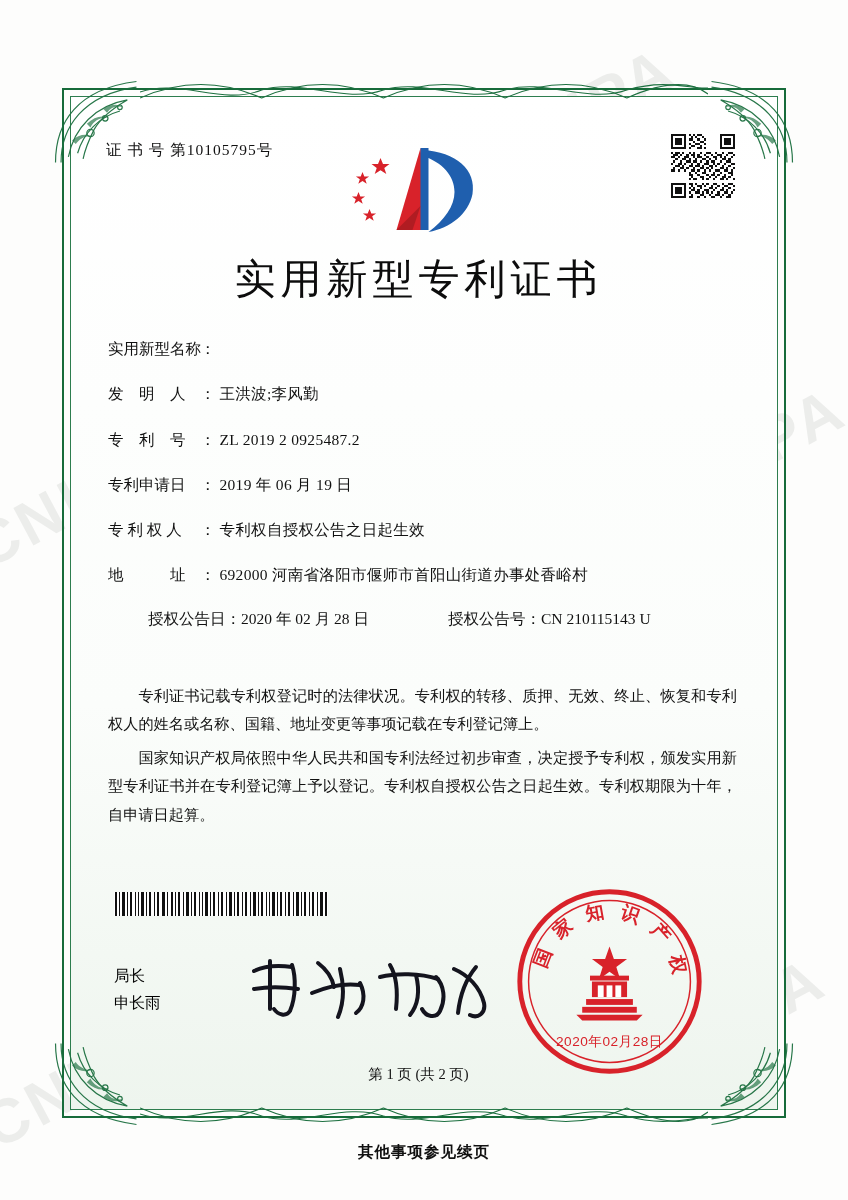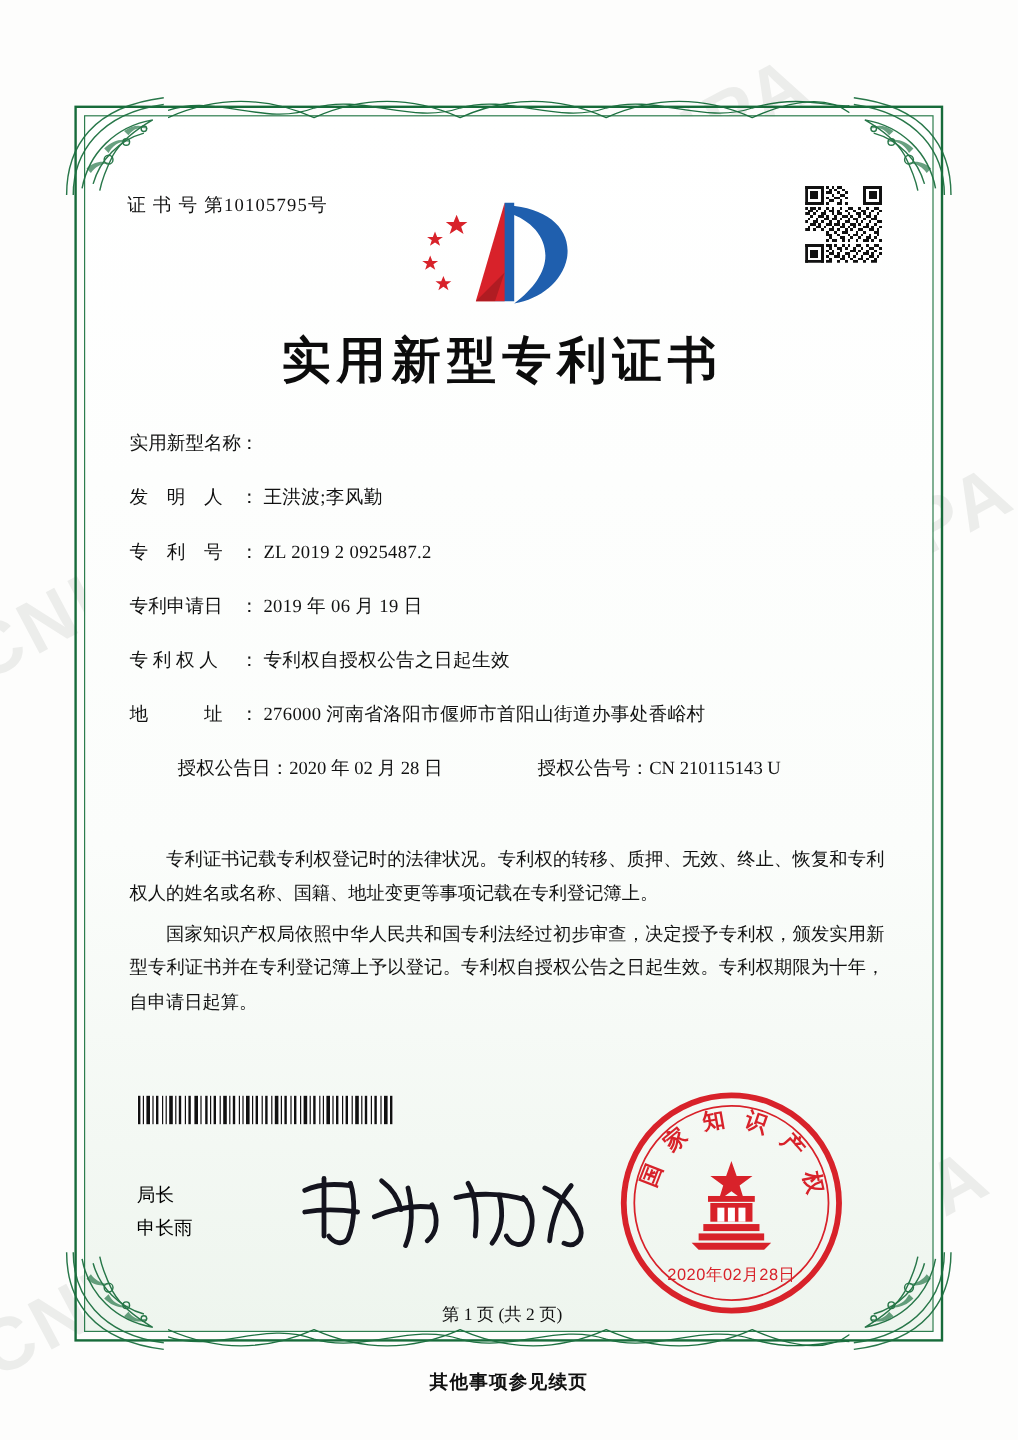--- a/index.html
+++ b/index.html
@@ -80,21 +80,21 @@
     color: #1d7040;
   }
   .edge-top { top: 76px; }
   .edge-bottom { bottom: 70px; transform: scaleY(-1); }
   .edge-top svg, .edge-bottom svg { width: 100%; height: 100%; display:block; }
 
   
   .content {
     position: absolute;
     left: 70px;
-    top: 113px;
+    top: 92px;
     width: 697px;
     height: 1014px;
   }
   .cert-no {
     position: absolute;
     left: 36px;
     top: 48px;
     font-size: 15.5px;
     letter-spacing: 1px;
     color: #111;
@@ -118,21 +118,21 @@
   }
   .logo svg { display:block; width:100%; height:100%; }
 
   .main-title {
     position: absolute;
     left: 0;
     right: 0;
     top: 160px;
     text-align: center;
     font-size: 41px;
-    font-weight: bold;
+    font-weight: normal;
     letter-spacing: 5px;
     color: #0c0c0c;
     font-family: "Liberation Serif", "DejaVu Serif", serif;
   }
 
   .fields {
     position: absolute;
     left: 38px;
     top: 245px;
     right: 30px;
@@ -577,21 +577,21 @@
 
       <div class="field-row">
         <span class="field-label">专 利 权 人</span>
         <span class="field-colon">：</span>
         <span class="field-value">专利权自授权公告之日起生效</span>
       </div>
 
       <div class="field-row">
         <span class="field-label">地　　　址</span>
         <span class="field-colon">：</span>
-        <span class="field-value">276000 河南省洛阳市偃师市首阳山街道办事处香峪村</span>
+        <span class="field-value">692000 河南省洛阳市偃师市首阳山街道办事处香峪村</span>
       </div>
 
       <div class="pub-row">
         <div class="pub-left">
           <span>授权公告日</span><span>：</span><span>2020 年 02 月 28 日</span>
         </div>
         <div class="pub-right">
           <span>授权公告号</span><span>：</span><span>CN 210115143 U</span>
         </div>
       </div>

